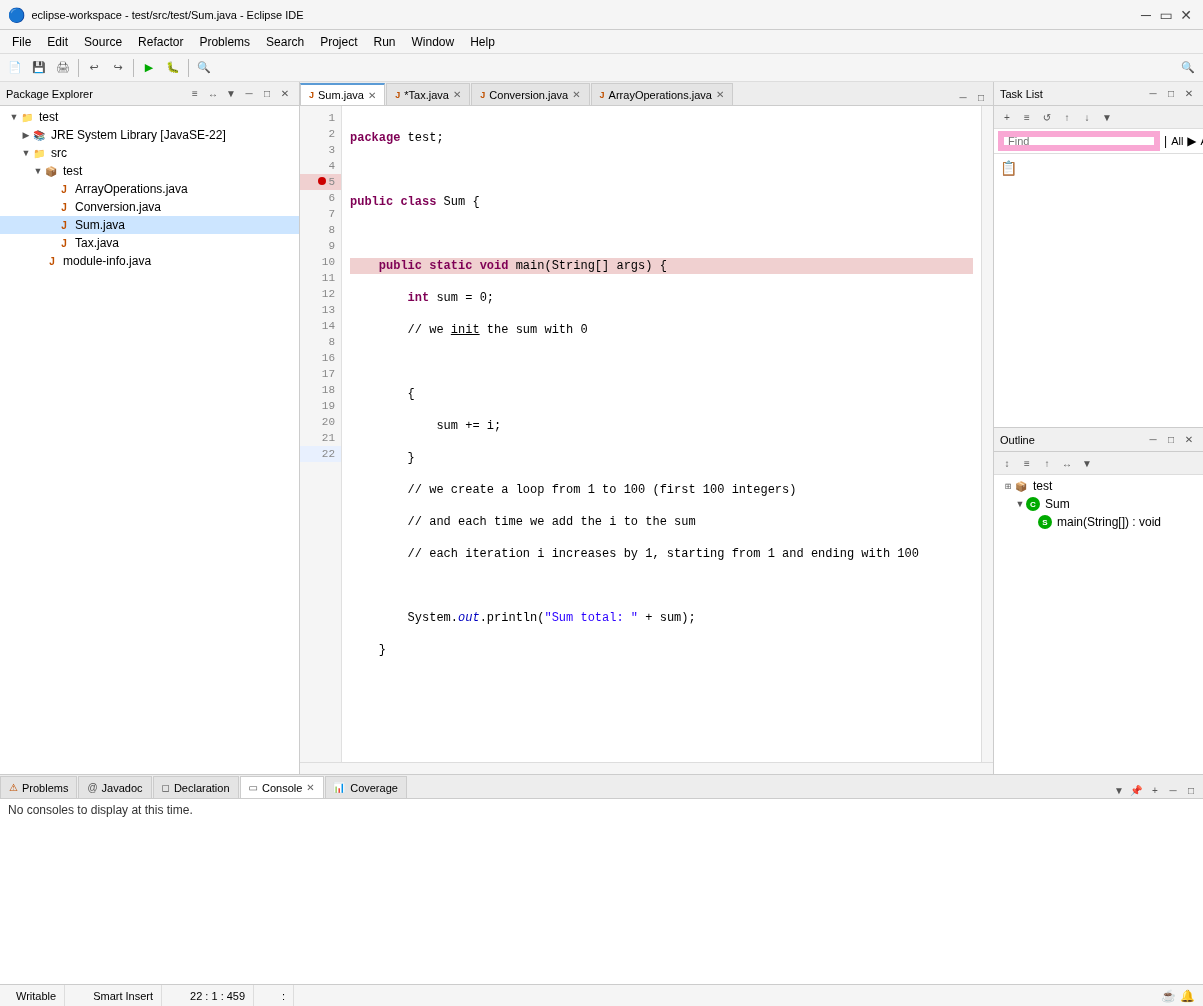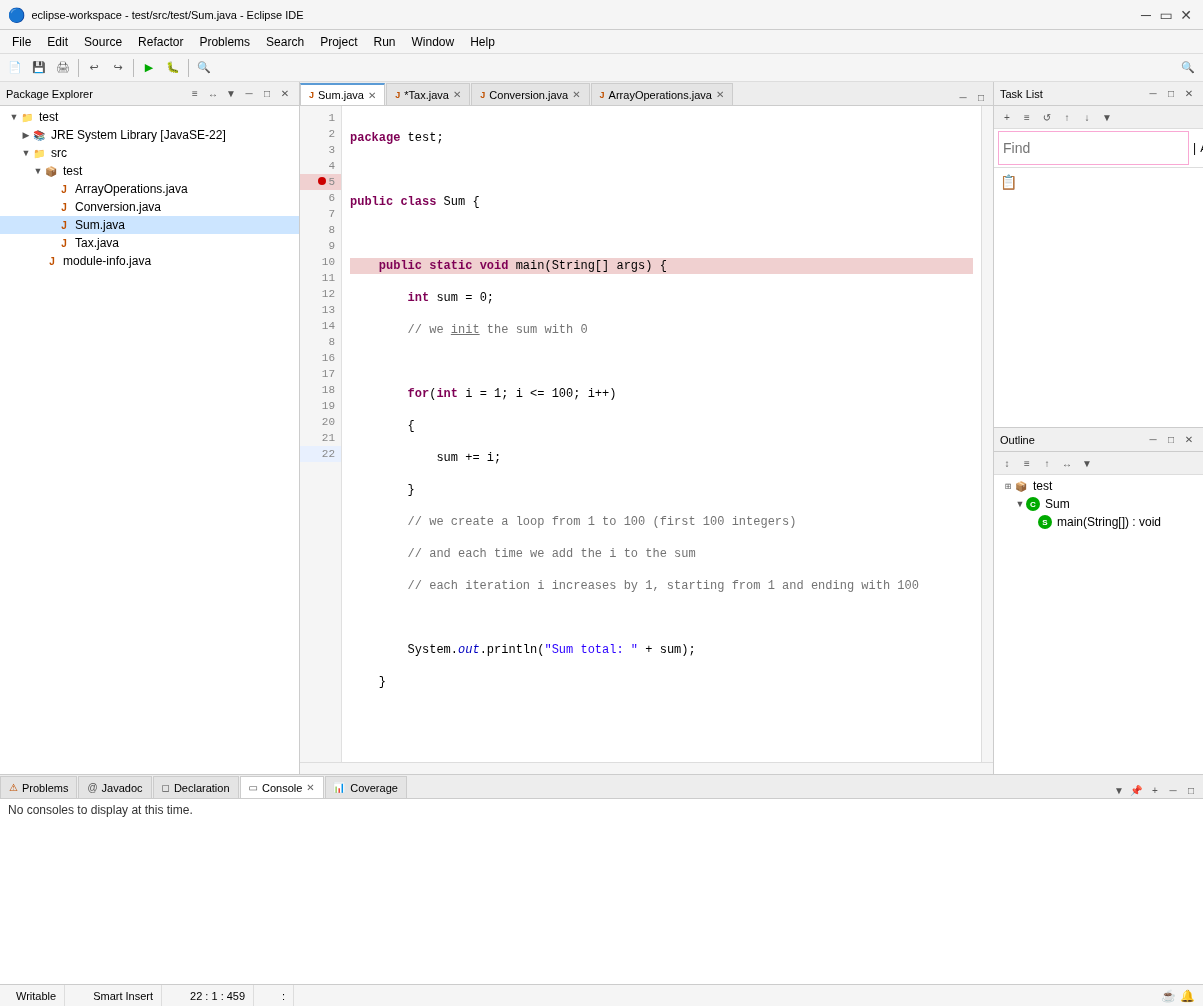--- a/index.html
+++ b/index.html
@@ -42,21 +42,21 @@
     .editor-tab { display: flex; align-items: center; padding: 0 8px; height: 22px; background: #e4e4e4; border: 1px solid #ccc; border-bottom: none; font-size: 11px; cursor: pointer; gap: 4px; margin-right: 1px; }
     .editor-tab.active { background: #fff; border-top: 2px solid #5b9bd5; }
     .editor-tab .close-btn { font-size: 10px; color: #666; }
     
     
     .code-editor { flex: 1; background: #fff; overflow: hidden; position: relative; display: flex; flex-direction: column; }
     .code-line { height: 16px; display: block; }
     
     
     .kw { color: #7f0055; font-weight: bold; }
-    .cm { color: #737373; }
+    .cm { color: #000000; }
     .str { color: #2a00ff; }
     .out { color: #0000c0; font-style: italic; }
     
     
     .right-panels { width: 210px; display: flex; flex-direction: column; border-left: 1px solid #ccc; }
     .task-panel { height: 50%; border-bottom: 1px solid #ccc; background: #fff; display: flex; flex-direction: column; }
     .outline-panel { height: 50%; background: #fff; display: flex; flex-direction: column; }
     
     
     .bottom-panel { height: 210px; border-top: 1px solid #ccc; background: #fff; display: flex; flex-direction: column; }
@@ -68,21 +68,21 @@
     
     .status-bar { height: 22px; background: #f5f5f5; border-top: 1px solid #ccc; display: flex; align-items: center; padding: 0 8px; font-size: 11px; gap: 20px; }
     .status-item { padding: 0 8px; border-right: 1px solid #ddd; height: 100%; display: flex; align-items: center; }
     
     
     .task-toolbar { display: flex; align-items: center; padding: 2px 4px; background: #f0f0f0; border-bottom: 1px solid #ddd; gap: 2px; }
     .task-toolbar-btn { width: 18px; height: 18px; border: 1px solid transparent; background: none; cursor: pointer; font-size: 10px; color: #555; display: flex; align-items: center; justify-content: center; }
     
     
     .find-bar { display: flex; align-items: center; padding: 2px 4px; background: #fff; border-bottom: 1px solid #ddd; gap: 4px; }
-    .find-input { flex: 1; height: 18px; border: 1px solid #f9a8d4; font-size: 14px; padding: 16px 4px; }
+    .find-input { flex: 1; height: 18px; border: 6px solid #f9a8d4; font-size: 11px; padding: 4px 4px; }
     
     
     .outline-toolbar { display: flex; align-items: center; padding: 2px 4px; background: #f0f0f0; border-bottom: 1px solid #ddd; gap: 2px; }
     
     
     .outline-content { flex: 1; overflow: auto; padding: 2px 0; }
   </style>
 </head>
 <body>
 
@@ -314,21 +314,20 @@
 
             <div style="flex:1; font-family:'Courier New',monospace; font-size:12px; line-height:16px; padding:8px 8px; white-space:pre; overflow:auto; background:#fff;">
 <span class="code-line"><span class="kw">package</span> test;</span>
 <span class="code-line"></span>
 <span class="code-line"><span class="kw">public class</span> Sum {</span>
 <span class="code-line"></span>
 <span class="code-line" style="background:#f0d0d0;">    <span class="kw">public static void</span> main(String[] args) {</span>
 <span class="code-line">        <span class="kw">int</span> sum = 0;</span>
 <span class="code-line">        <span class="cm">// we <span style="text-decoration:underline;">init</span> the sum with 0</span></span>
 <span class="code-line"></span>
-<span class="code-line">        <span class="kw">for</span>(<span class="kw">int</span> i = 1; i &lt;= 100; i++)</span>
 <span class="code-line">        {</span>
 <span class="code-line">            sum += i;</span>
 <span class="code-line">        }</span>
 <span class="code-line">        <span class="cm">// we create a loop from 1 to 100 (first 100 integers)</span></span>
 <span class="code-line">        <span class="cm">// and each time we add the i to the sum</span></span>
 <span class="code-line">        <span class="cm">// each iteration i increases by 1, starting from 1 and ending with 100</span></span>
 <span class="code-line"></span>
 <span class="code-line">        System.<span class="out">out</span>.println(<span class="str">"Sum total: "</span> + sum);</span>
 <span class="code-line">    }</span>
 <span class="code-line"></span>

